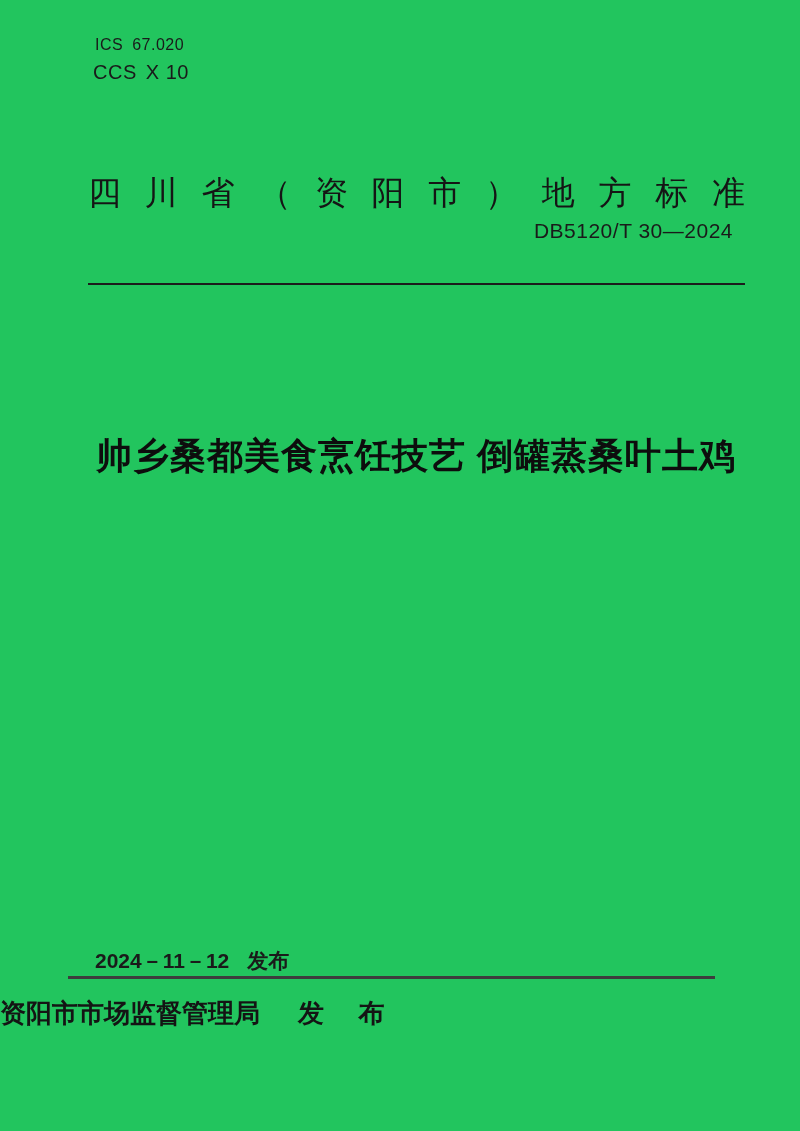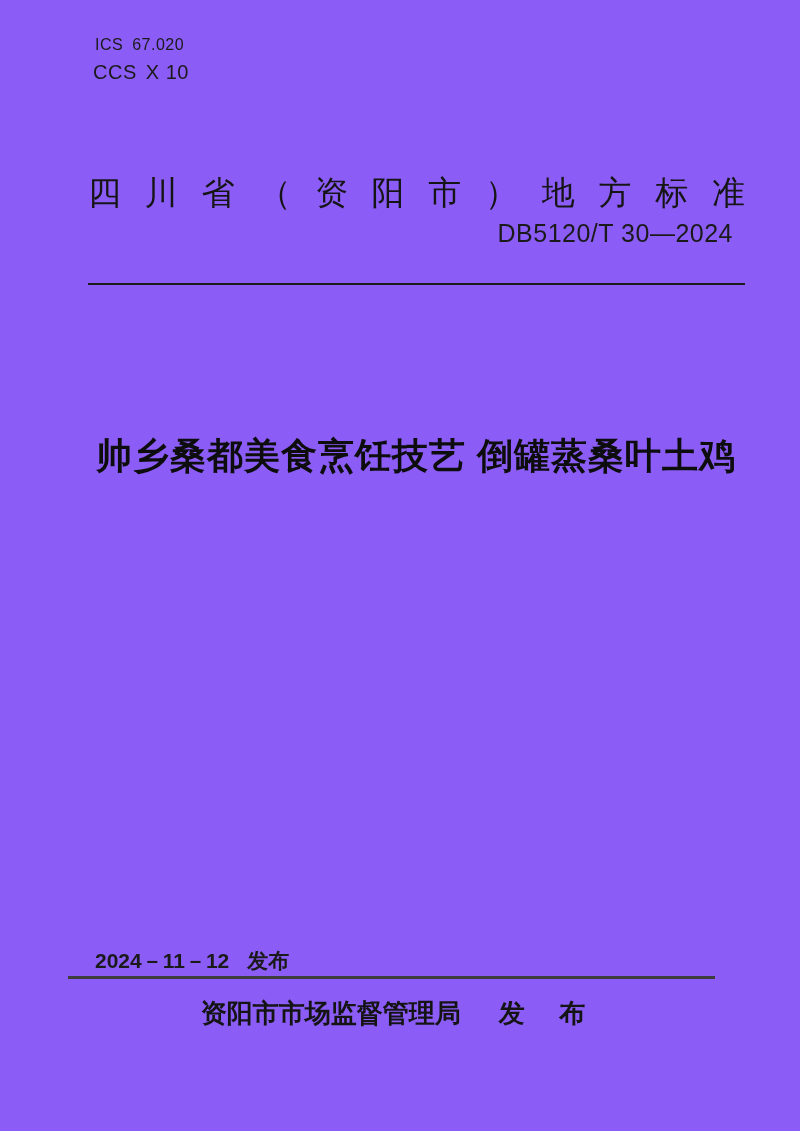--- a/index.html
+++ b/index.html
@@ -3,21 +3,21 @@
 <meta charset="utf-8">
 <style>
   * { margin: 0; padding: 0; box-sizing: border-box; }
   html, body { background: #ffffff; }
   body { font-family: "Liberation Sans", sans-serif; }
 
   .page {
     position: relative;
     width: 800px;
     height: 1131px;
-    background: #8b5cf6;
+    background: #22c55e;
     color: #111111;
     overflow: hidden;
     text-decoration: underline;
   }
 
   
   .ics-line {
     position: absolute;
     left: 95px; top: 36px;
     font-size: 16px;
@@ -57,21 +57,21 @@
     font-size: 33px;
     line-height: 1.2;
     color: #151515;
     font-family: "Liberation Serif", serif;
     white-space: nowrap;
   }
 
   .std-ref {
     position: absolute;
     right: 67px; top: 219px;
-    font-size: 25px;
+    font-size: 21px;
     color: #1a1a1a;
     letter-spacing: 0.5px;
     white-space: nowrap;
     text-align: right;
   }
 
   .header-rule {
     position: absolute;
     left: 88px; top: 283px;
     width: 657px; height: 2px;
@@ -111,21 +111,21 @@
   .footer-rule {
     position: absolute;
     left: 68px; top: 976px;
     width: 647px; height: 3px;
     background: #3d3d3d;
   }
 
   .publisher {
     position: absolute;
     left: 0; right: 0; top: 996px;
-    text-align: center;
+    text-align: left;
     font-size: 26px;
     font-weight: bold;
     color: #141414;
     font-family: "Liberation Serif", serif;
     white-space: nowrap;
   }
   .publish-label {
     margin-left: 38px;
     letter-spacing: 14px;
   }

